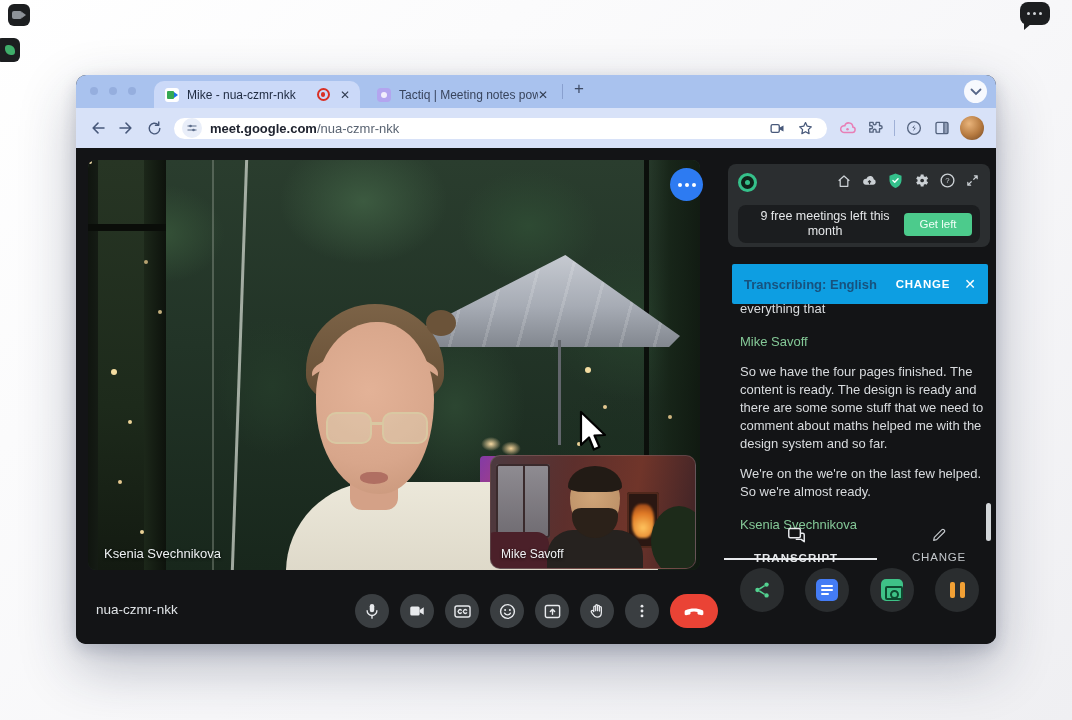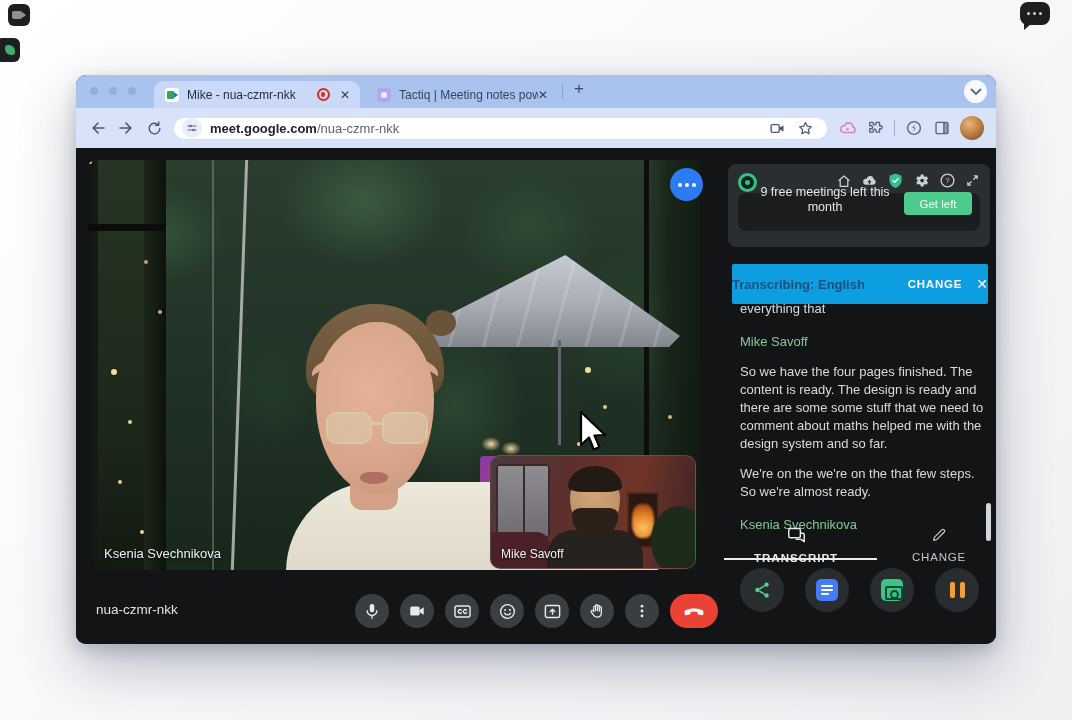--- a/index.html
+++ b/index.html
@@ -142,26 +142,26 @@
   .controls{position:absolute;left:279px;top:446px;display:flex;gap:11px;align-items:center;}
   .mbtn{width:34px;height:34px;border-radius:50%;background:#3a3e41;display:flex;align-items:center;justify-content:center;flex:none;}
   .endcall{width:48px;height:34px;border-radius:17px;background:#ea4335;display:flex;align-items:center;justify-content:center;flex:none;}
 
   
   .tq-panel{position:absolute;left:652px;top:16px;width:262px;height:83px;background:#2b2e30;border-radius:8px;padding:8px 10px;}
   .tq-row{display:flex;align-items:center;}
   .tq-logo{width:19px;height:19px;border-radius:50%;border:3px solid #35c08a;background:#10231a;position:relative;flex:none;}
   .tq-logo:after{content:"";position:absolute;left:4px;top:4px;width:5px;height:5px;border-radius:50%;background:#35c08a;}
   .tq-icons{margin-left:auto;display:flex;gap:9px;align-items:center;}
-  .tq-card{margin-top:0;height:38px;background:#1b1d1f;border-radius:8px;display:flex;align-items:flex-end;padding:16px 8px;}
+  .tq-card{margin-top:12px;height:38px;background:#1b1d1f;border-radius:8px;display:flex;align-items:center;padding:16px 8px;}
   .tq-quota{width:158px;font-size:12.5px;line-height:15px;color:#e4e6e8;text-align:center;}
   .tq-getmore{margin-left:auto;width:68px;height:23px;border-radius:4px;background:#4ccb8c;color:#effff7;font-size:11.5px;
     display:flex;align-items:center;justify-content:center;}
   .tq-banner{position:absolute;left:656px;top:116px;width:256px;height:40px;background:#0d9ee2;border-radius:2px;
-    display:flex;align-items:center;padding:0 0;}
+    display:flex;align-items:center;padding:0 12px;}
   .tq-banner .status{font-size:13px;font-weight:bold;color:#17527e;}
   .tq-banner .change{margin-left:auto;font-size:11.5px;font-weight:bold;letter-spacing:.8px;color:#fff;}
   .tq-banner .close{margin-left:14px;font-size:14px;color:#fff;}
   .transcript{position:absolute;left:664px;top:150px;width:248px;height:232px;overflow:hidden;
     font-size:13px;line-height:18px;color:#d8dbde;}
   .t-text{margin-top:12px;}
   .t-text.first{margin-top:2px;}
   .t-speaker{margin-top:15px;color:#84c897;}
   .tq-tabs{position:absolute;left:648px;top:384px;width:266px;height:26px;display:flex;align-items:center;}
   .tq-tab{display:flex;align-items:center;gap:8px;flex-direction:column;}
@@ -444,21 +444,21 @@
       <div class="tq-banner">
         <span class="status">Transcribing: English</span>
         <span class="change">CHANGE</span>
         <span class="close">✕</span>
       </div>
 
       <div class="transcript">
         <div class="t-text first">everything that</div>
         <div class="t-speaker">Mike Savoff</div>
         <div class="t-text">So we have the four pages finished. The content is ready. The design is ready and there are some some stuff that we need to comment about maths helped me with the design system and so far.</div>
-        <div class="t-text">We're on the we're on the that few steps. So we're almost ready.</div>
+        <div class="t-text">We're on the we're on the last few helped. So we're almost ready.</div>
         <div class="t-speaker">Ksenia Svechnikova</div>
 
       </div>
 
       <div class="tq-tabs">
         <span class="tq-tab active">
           <svg width="19" height="17" viewBox="0 0 24 22">
               <rect x="2" y="2" width="15" height="12" rx="2" fill="none" stroke="#e8eaed" stroke-width="1.9"></rect>
               <path d="M17 8h3a2 2 0 0 1 2 2v9l-4-3h-7" fill="none" stroke="#e8eaed" stroke-width="1.9" stroke-linejoin="round"></path>
             </svg>

